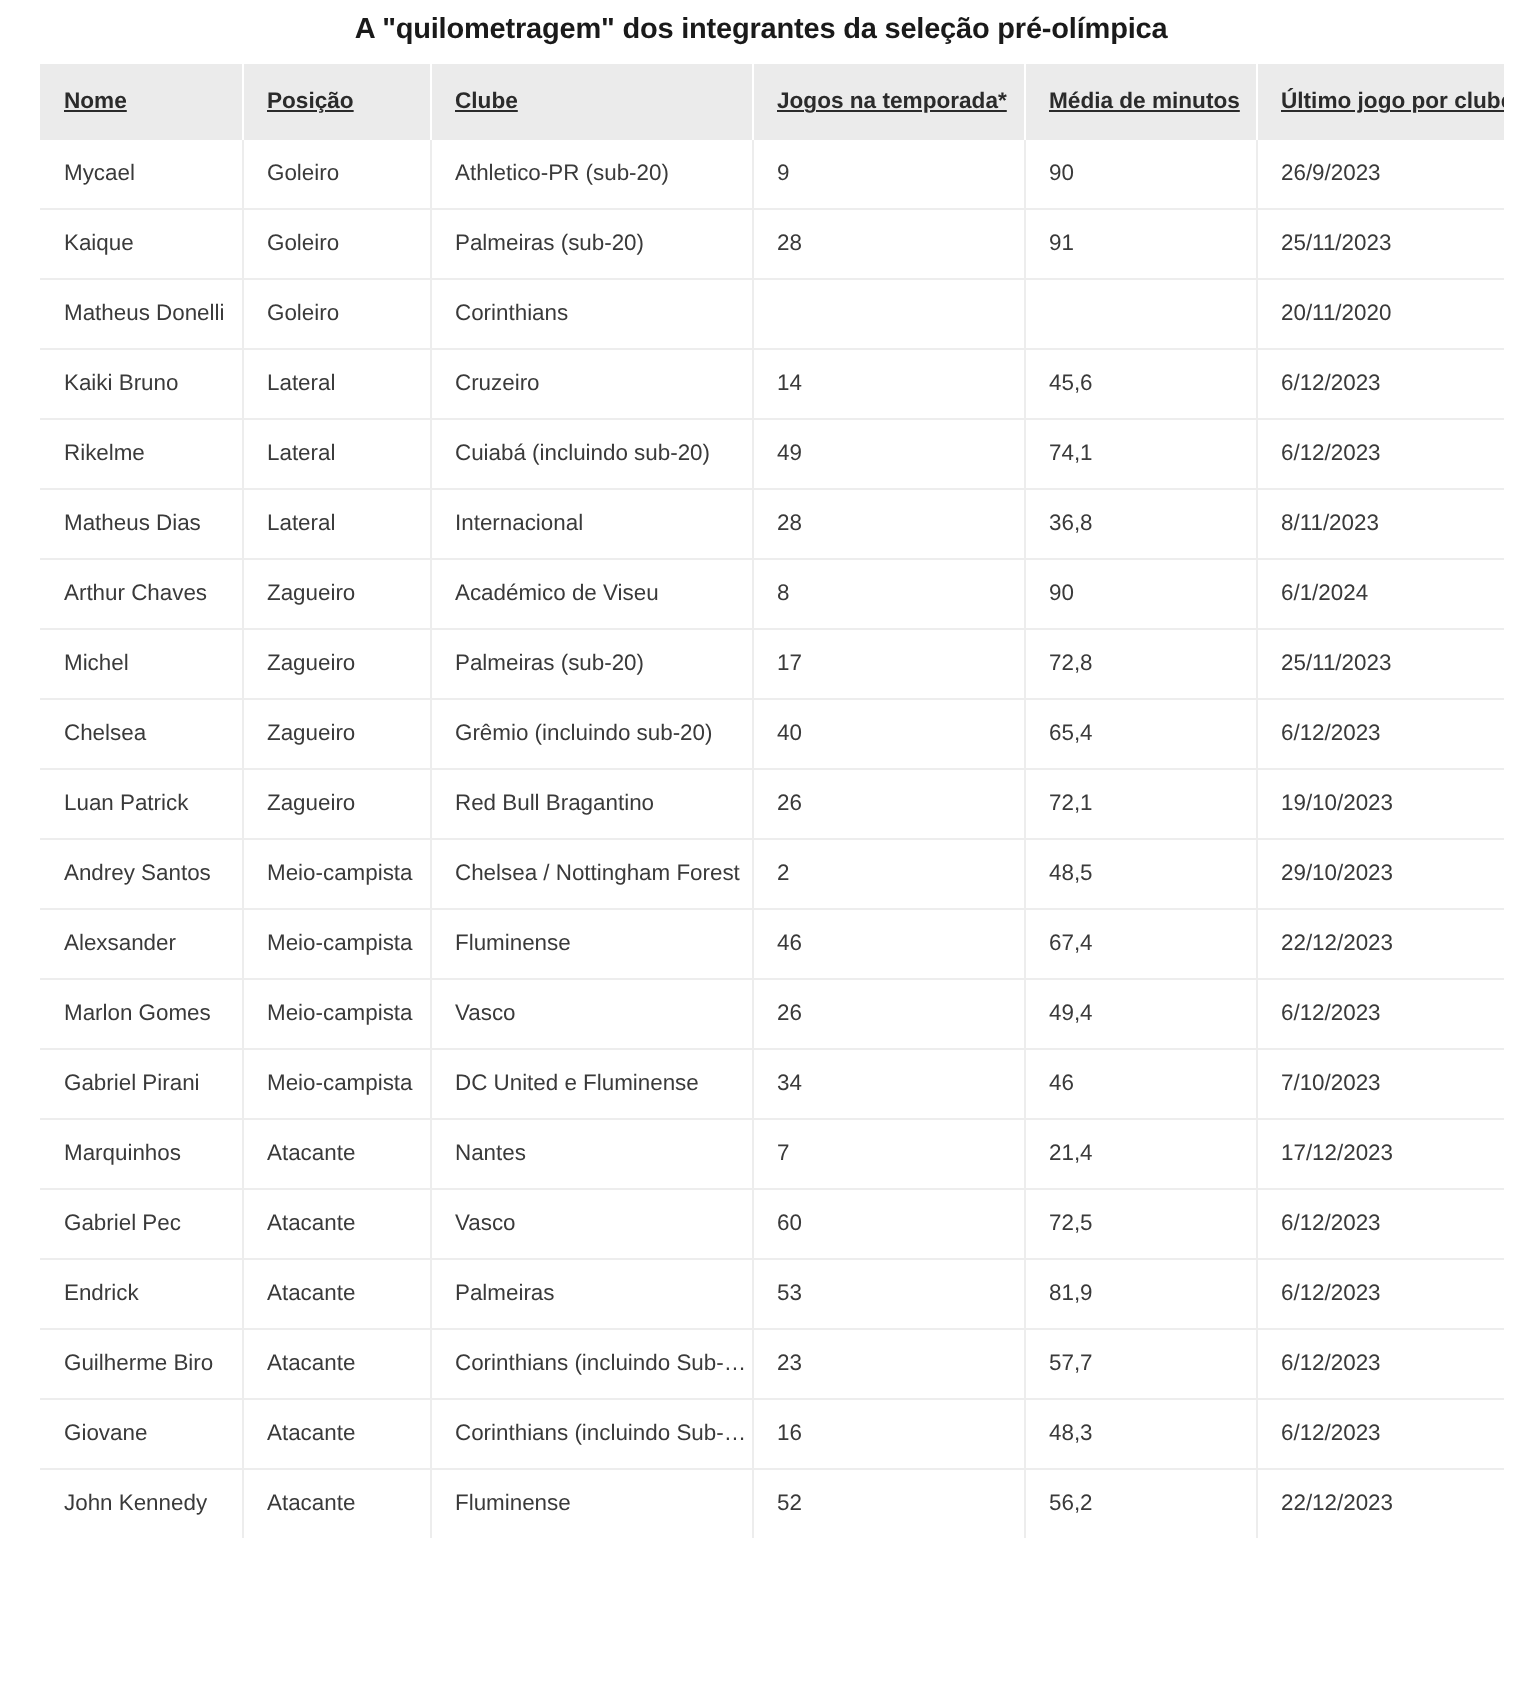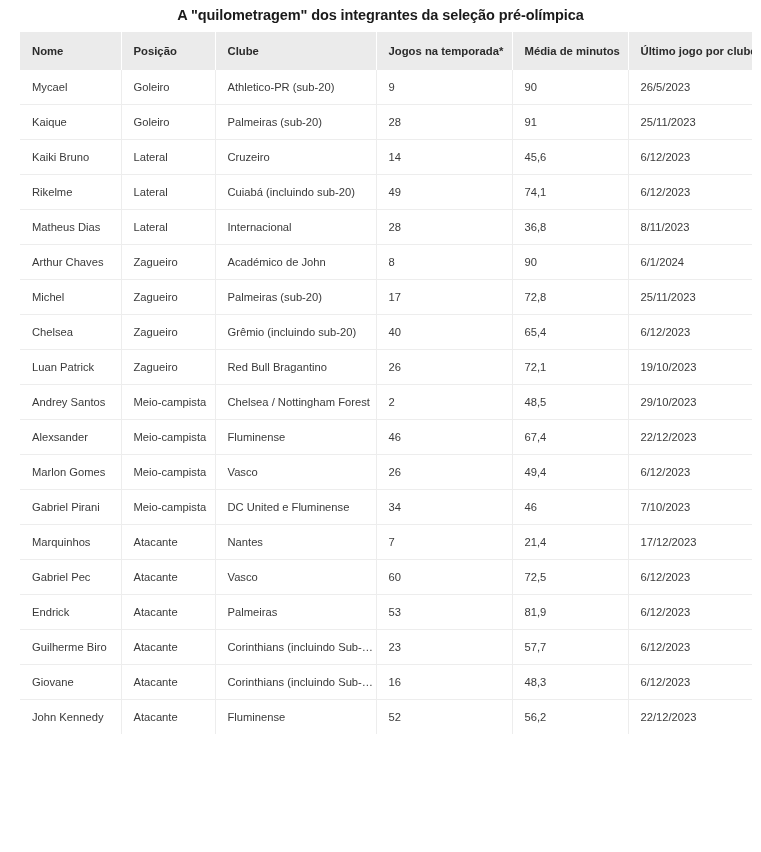--- a/index.html
+++ b/index.html
@@ -60,20 +60,21 @@
     font-weight: bold;
     color: #2b2b2b;
     text-align: left;
     font-size: 11.3px;
     padding: 11px 0 11px 12px;
     height: 16px;
     vertical-align: middle;
     border-right: 1px solid #ffffff;
     white-space: nowrap;
     overflow: hidden;
+    text-decoration: underline;
   }
   thead th:last-child { border-right: none; }
 
   tbody td {
     padding: 11px 0 11px 12px;
     height: 12px;
     vertical-align: middle;
     color: #3a3a3a;
     font-size: 11.2px;
     border-bottom: 1px solid #ededed;
@@ -113,31 +114,39 @@
             <th>Último jogo por clube</th>
           </tr>
       </thead>
       <tbody>
           <tr>
             <td>Mycael</td>
             <td>Goleiro</td>
             <td>Athletico-PR (sub-20)</td>
             <td>9</td>
             <td>90</td>
-            <td>26/5/2023</td>
+            <td>26/9/2023</td>
           </tr>
           <tr>
             <td>Kaique</td>
             <td>Goleiro</td>
             <td>Palmeiras (sub-20)</td>
             <td>28</td>
             <td>91</td>
             <td>25/11/2023</td>
           </tr>
           <tr>
+            <td>Matheus Donelli</td>
+            <td>Goleiro</td>
+            <td>Corinthians</td>
+            <td></td>
+            <td></td>
+            <td>20/11/2020</td>
+          </tr>
+          <tr>
             <td>Kaiki Bruno</td>
             <td>Lateral</td>
             <td>Cruzeiro</td>
             <td>14</td>
             <td>45,6</td>
             <td>6/12/2023</td>
           </tr>
           <tr>
             <td>Rikelme</td>
             <td>Lateral</td>
@@ -150,21 +159,21 @@
             <td>Matheus Dias</td>
             <td>Lateral</td>
             <td>Internacional</td>
             <td>28</td>
             <td>36,8</td>
             <td>8/11/2023</td>
           </tr>
           <tr>
             <td>Arthur Chaves</td>
             <td>Zagueiro</td>
-            <td>Académico de John</td>
+            <td>Académico de Viseu</td>
             <td>8</td>
             <td>90</td>
             <td>6/1/2024</td>
           </tr>
           <tr>
             <td>Michel</td>
             <td>Zagueiro</td>
             <td>Palmeiras (sub-20)</td>
             <td>17</td>
             <td>72,8</td>

